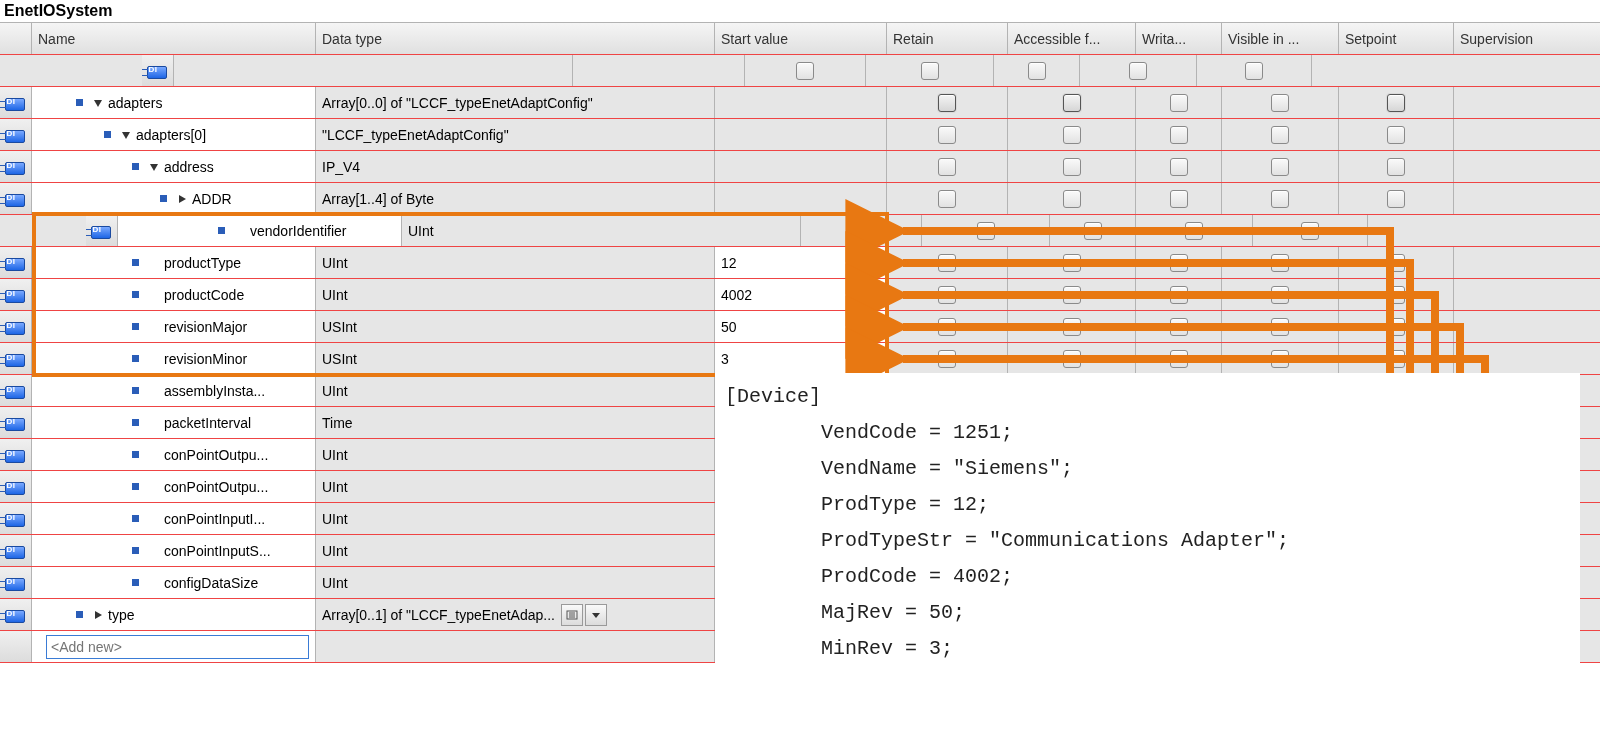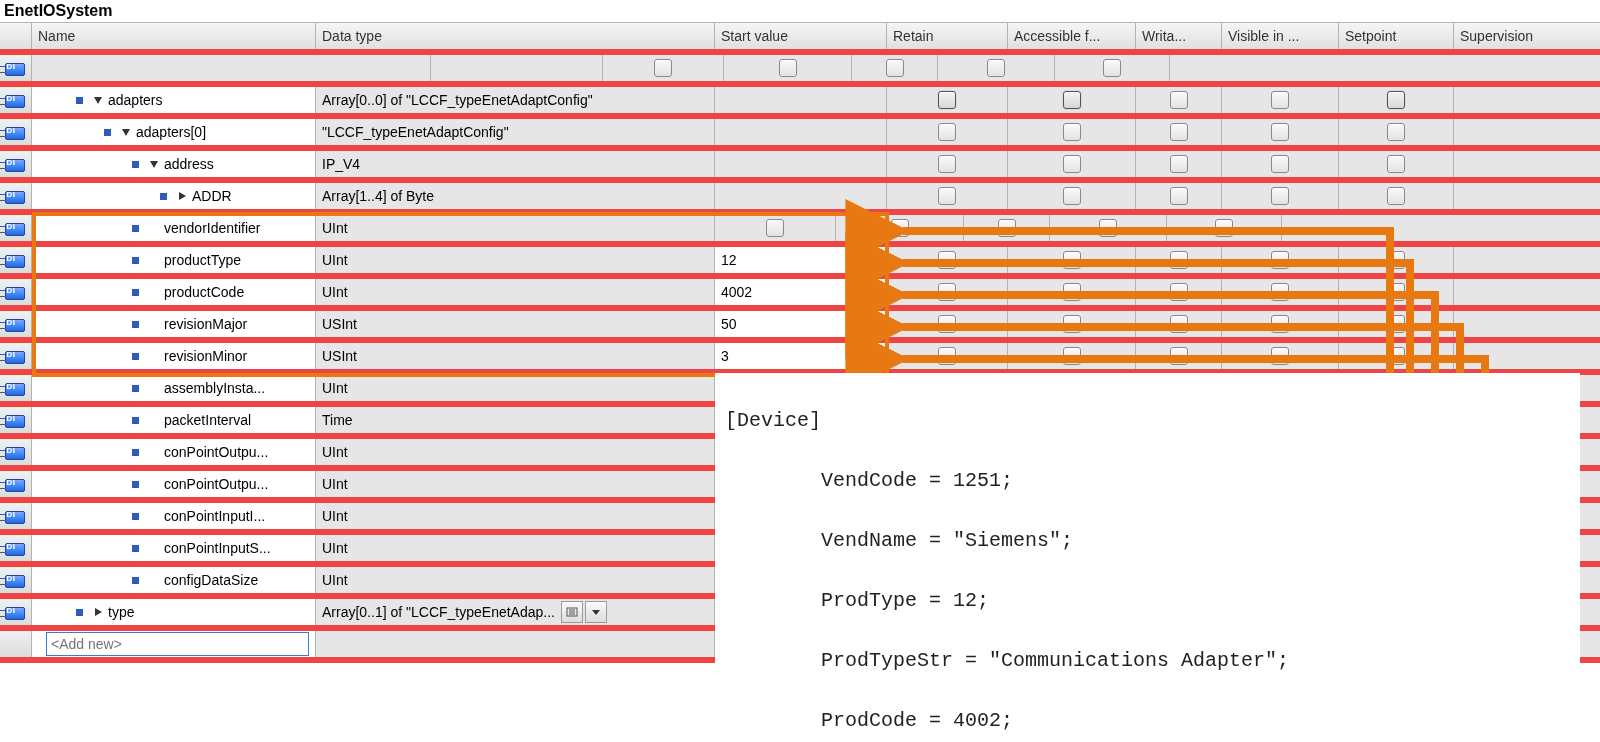--- a/index.html
+++ b/index.html
@@ -1,19 +1,19 @@
 <!DOCTYPE html>
 <html><head>
 <meta charset="utf-8">
 <style>
   * { box-sizing: border-box; margin: 0; padding: 0; }
   html, body { width: 1600px; height: 742px; font-family: "Segoe UI", Tahoma, sans-serif; font-size: 14px; color: #000; background: #fff; overflow: hidden; }
   .title-area { padding: 2px 2px 2px 4px; font-weight: 700; font-size: 16px; background: #fff; }
   .grid { position: relative; width: 1600px; }
-  .row { display: flex; align-items: center; border-bottom: 6px solid #ef4444; height: 32px; background: #e6e6e6; }
+  .row { display: flex; align-items: center; border-bottom: 1px solid #ef4444; height: 32px; background: #e6e6e6; justify-content: center; }
   .row.header { background: #e0e0e0; font-weight: 400; height: 33px; border-top: 1px solid #b3b3b3; }
   .row.header .cell { background: linear-gradient(#f5f5f5,#e0e0e0); }
   .row.data .cell.c-name { background: #fff; }
   .row.data.on-white .cell.c-start   { background: #fff; }
   .row.add .cell.c-name { background: #fff; }
   .cell { height: 100%; display: flex; align-items: center; padding: 0 6px; border-right: 1px solid #b3b3b3; overflow: hidden; white-space: nowrap; }
   .row.header .cell { color: #333; }
   .cell.c-gutter { width: 32px; justify-content: center; padding: 0; background: linear-gradient(#f0f0f0,#dcdcdc); }
   .cell.c-name   { width: 284px; }
   .cell.c-type   { width: 399px; }
@@ -40,21 +40,21 @@
   .bullet { width: 10px; height: 10px; margin-right: 8px; display: inline-flex; align-items: center; justify-content: center; }
   .bullet.square::before { content: ""; width: 7px; height: 7px; background: #2a5db8; }
   .nm { flex: 1; overflow: hidden; text-overflow: ellipsis; }
   .cb { width: 18px; height: 18px; border: 1px solid #8a8a8a; border-radius: 3px; background: linear-gradient(#fafafa,#e2e2e2); box-shadow: inset 0 1px 0 #fff; }
   .cb.strong { border-color: #555; background: linear-gradient(#f4f4f4,#d6d6d6); box-shadow: inset 0 1px 0 #fff, 0 0 0 1px rgba(0,0,0,.05); }
   .type-combo { display: inline-flex; margin-left: 4px; }
   .type-combo .btn { width: 22px; height: 22px; border: 1px solid #9a9a9a; background: linear-gradient(#fafafa,#dcdcdc); margin-left: 2px; display: flex; align-items: center; justify-content: center; }
   .type-combo .btn svg { display:block; }
   .highlight-box { position: absolute; border: 4px solid #e87812; pointer-events: none; z-index: 5; }
   .overlay { position: absolute; background: #fff; z-index: 8; padding: 6px 10px 20px 10px; font-family: Consolas, "Courier New", monospace; font-size: 20px; line-height: 36px; color: #222; }
-  .overlay .line { white-space: pre; margin-top: 24px; }
+  .overlay .line { white-space: pre; }
   .arrows { position: absolute; left: 0; top: 0; z-index: 6; pointer-events: none; }
   .name-input-wrap { flex:1; display:flex; align-items:center; }
   .name-input { width: 100%; height: 24px; border: 1px solid #3a7bd5; padding: 0 4px; font: inherit; color: #888; background: #fff; }
 </style>
 </head>
 <body>
 
 <div class="title-area">EnetIOSystem</div>
 
 <div class="grid" id="grid">

